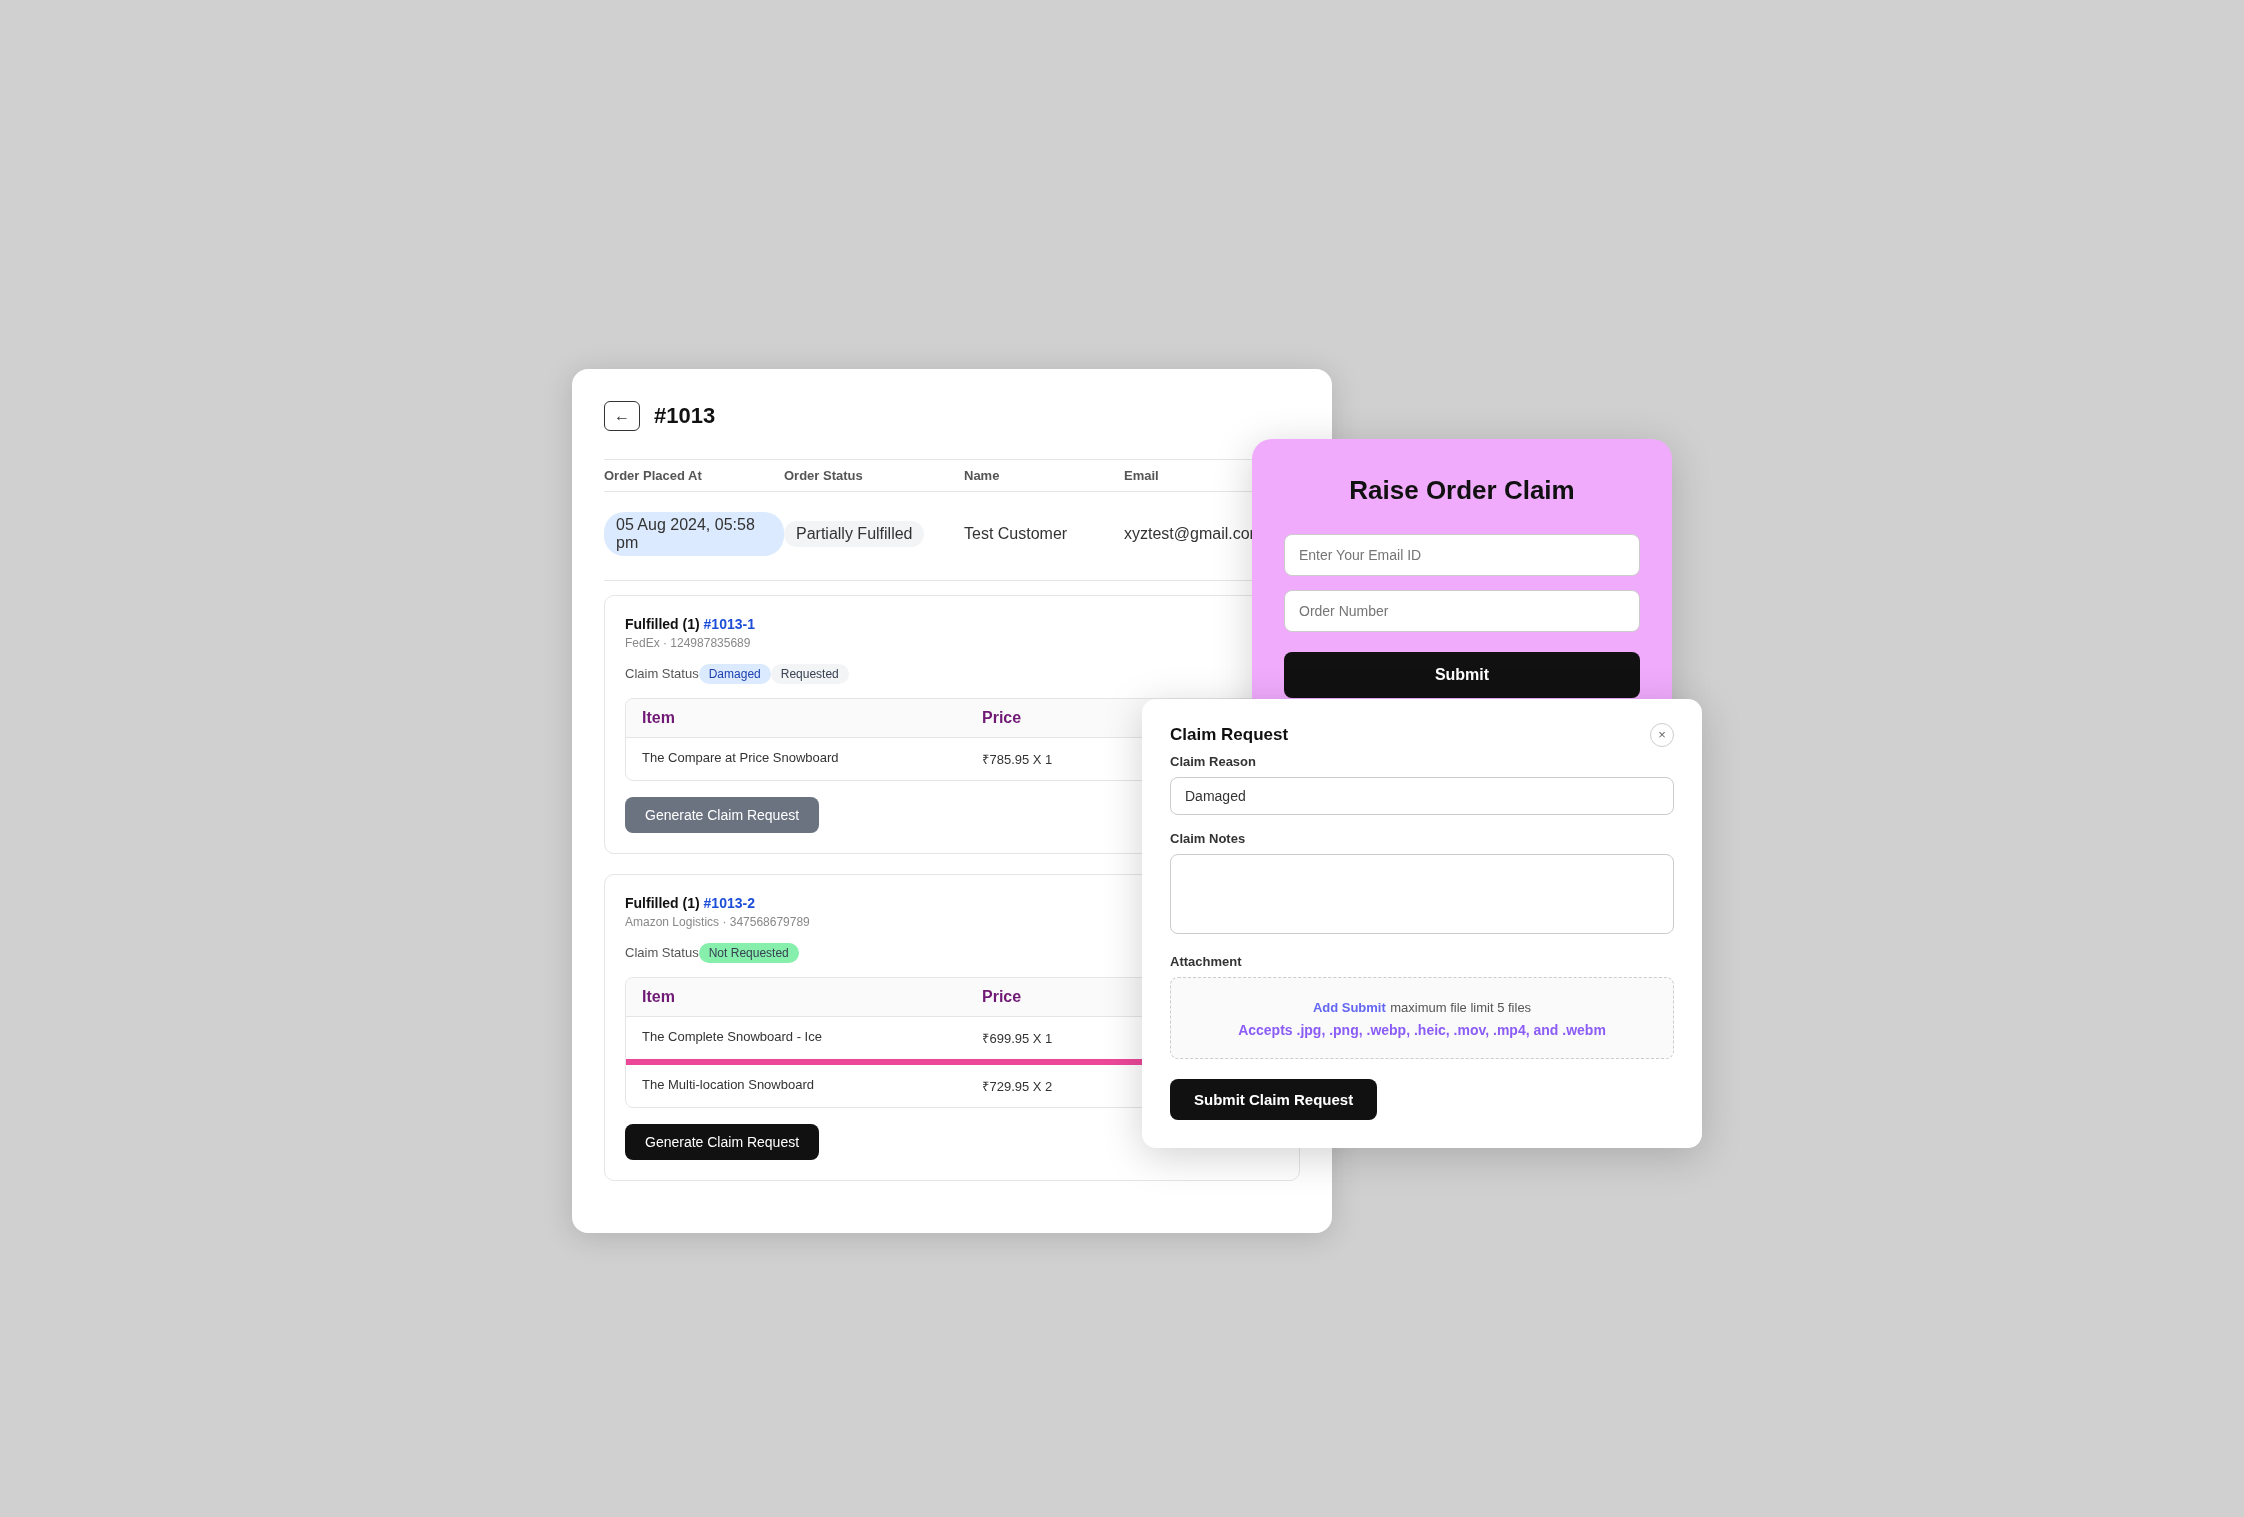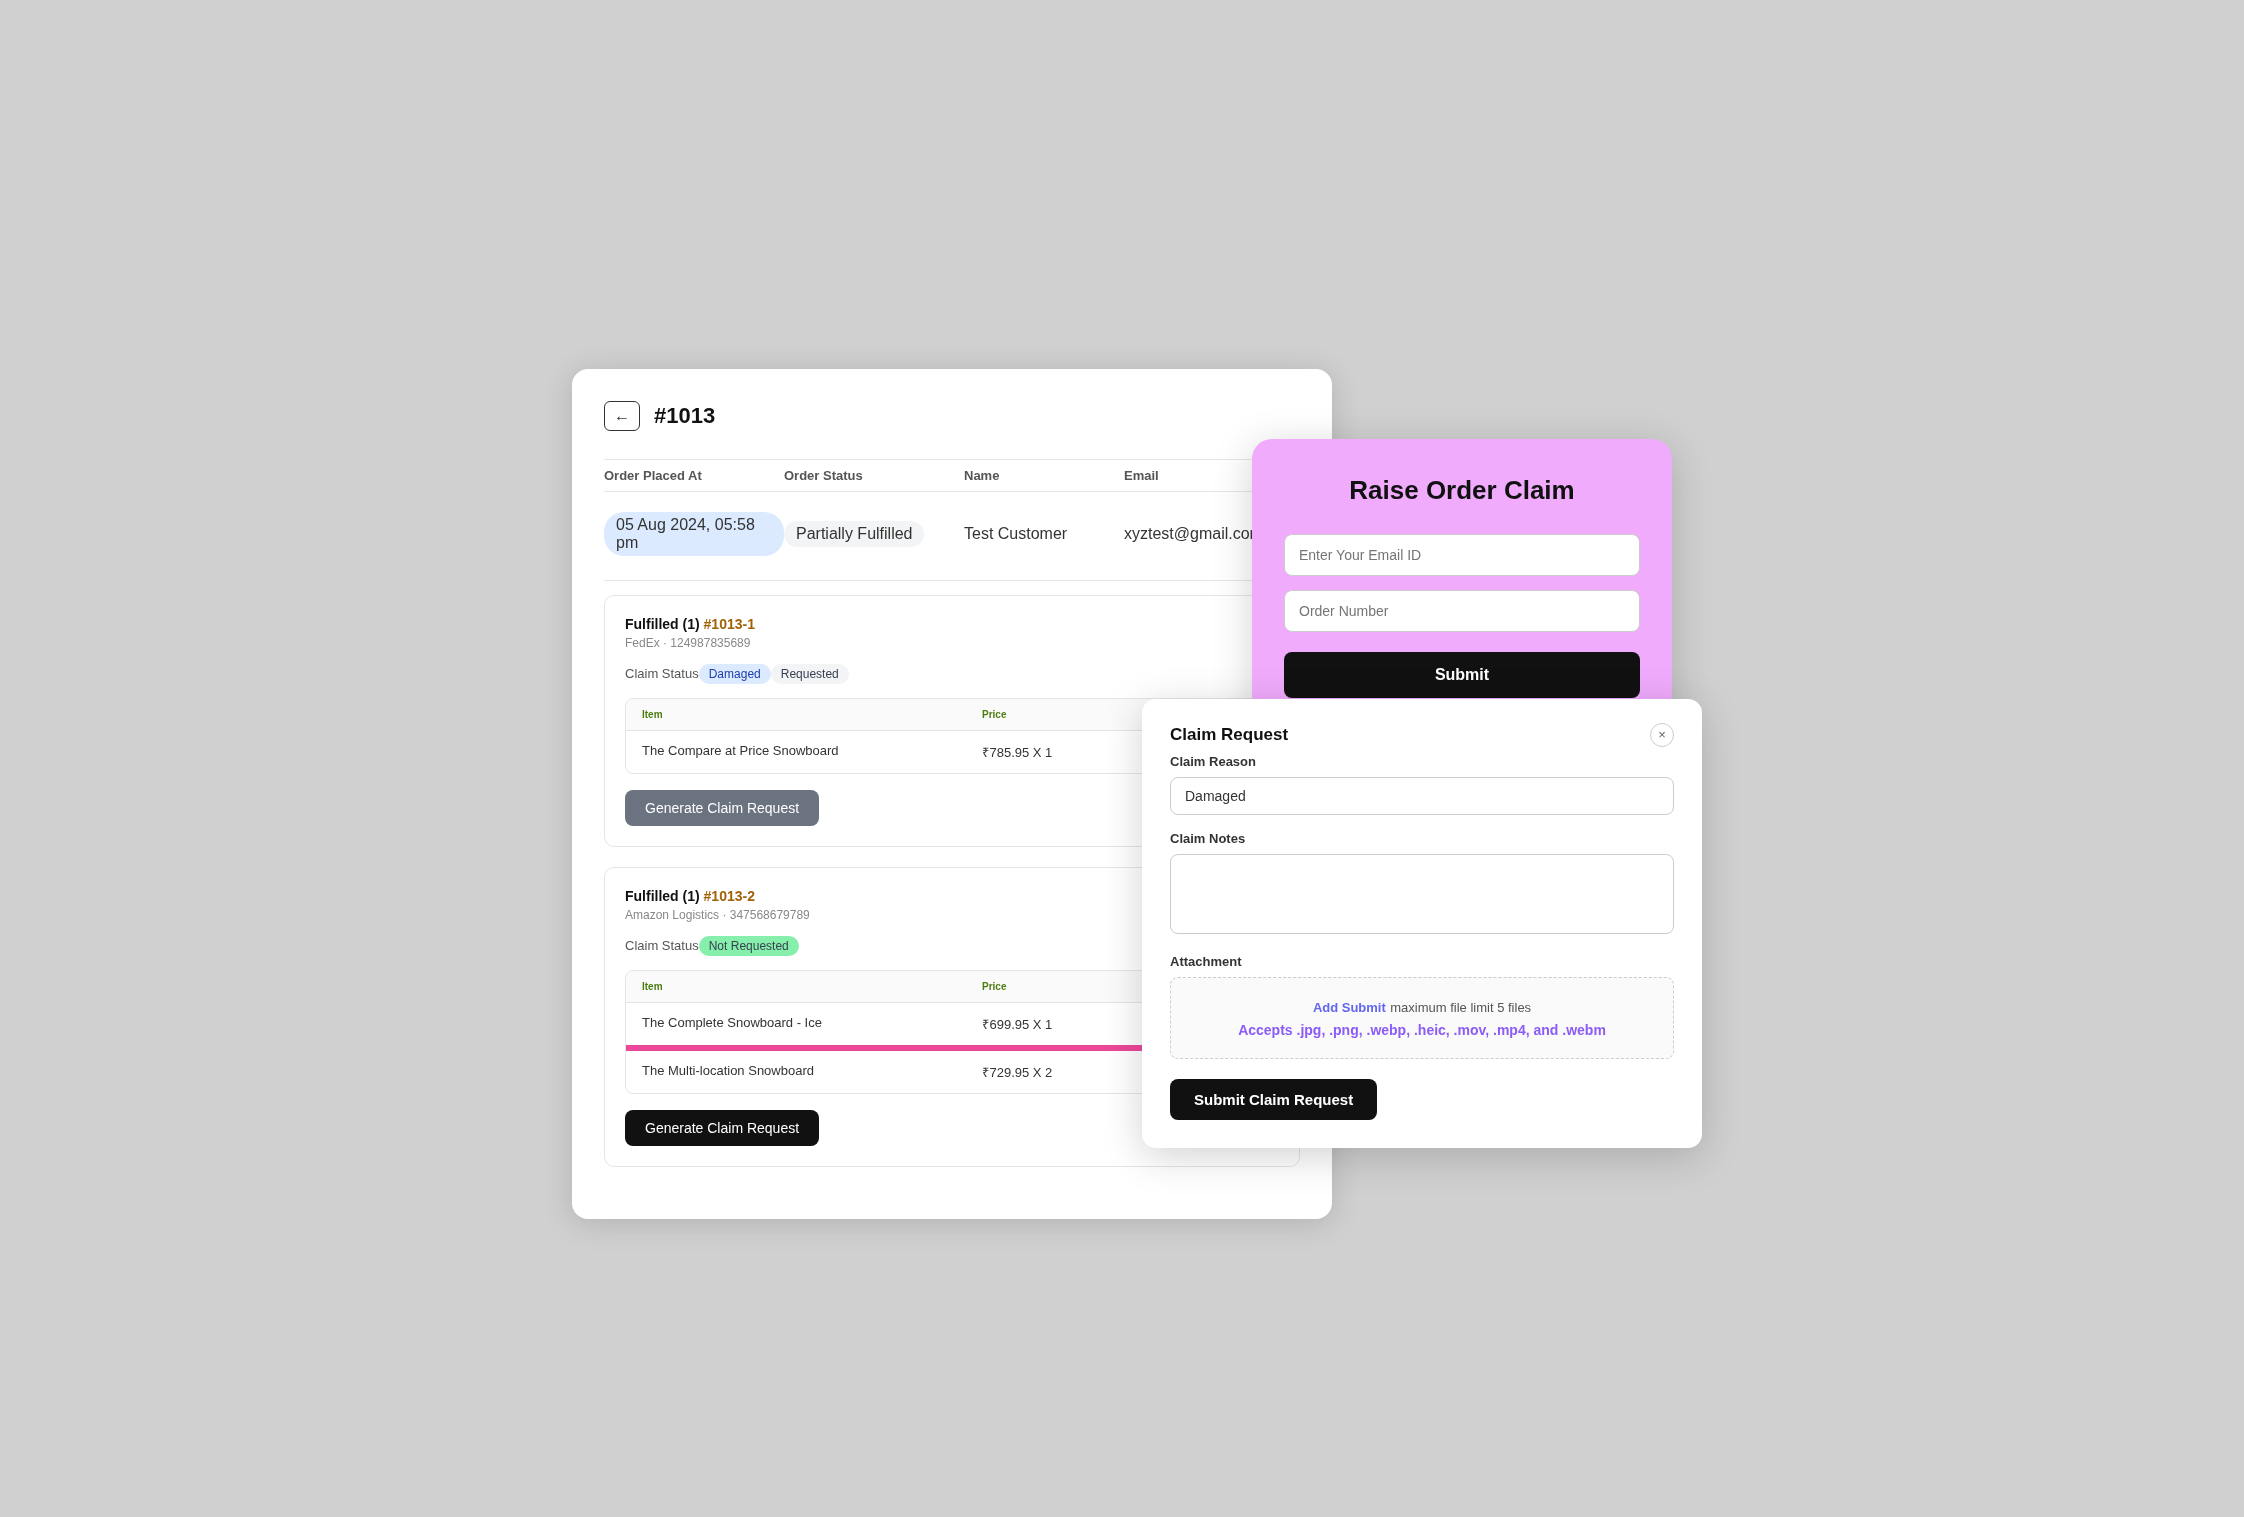--- a/index.html
+++ b/index.html
@@ -117,21 +117,21 @@
     }
 
     .fulfillment-title {
       font-size: 14px;
       font-weight: 700;
       color: #111;
       margin-bottom: 4px;
     }
 
     .fulfillment-title .order-ref {
-      color: #a16207;
+      color: #1d4ed8;
     }
 
     .fulfillment-sub {
       font-size: 12px;
       color: #888;
       margin-bottom: 14px;
     }
 
     .claim-status-row {
       display: flex;
@@ -182,23 +182,23 @@
 
     .items-table-header {
       display: grid;
       grid-template-columns: 1fr 160px 120px;
       padding: 10px 16px;
       background: #fafafa;
       border-bottom: 1px solid #e5e5e5;
     }
 
     .items-table-header span {
-      font-size: 10px;
+      font-size: 16px;
       font-weight: 600;
-      color: #4d7c0f;
+      color: #701a75;
     }
 
     .items-table-header span:last-child,
     .items-row span:last-child {
       text-align: right;
     }
 
     .items-row {
       display: grid;
       grid-template-columns: 1fr 160px 120px;

